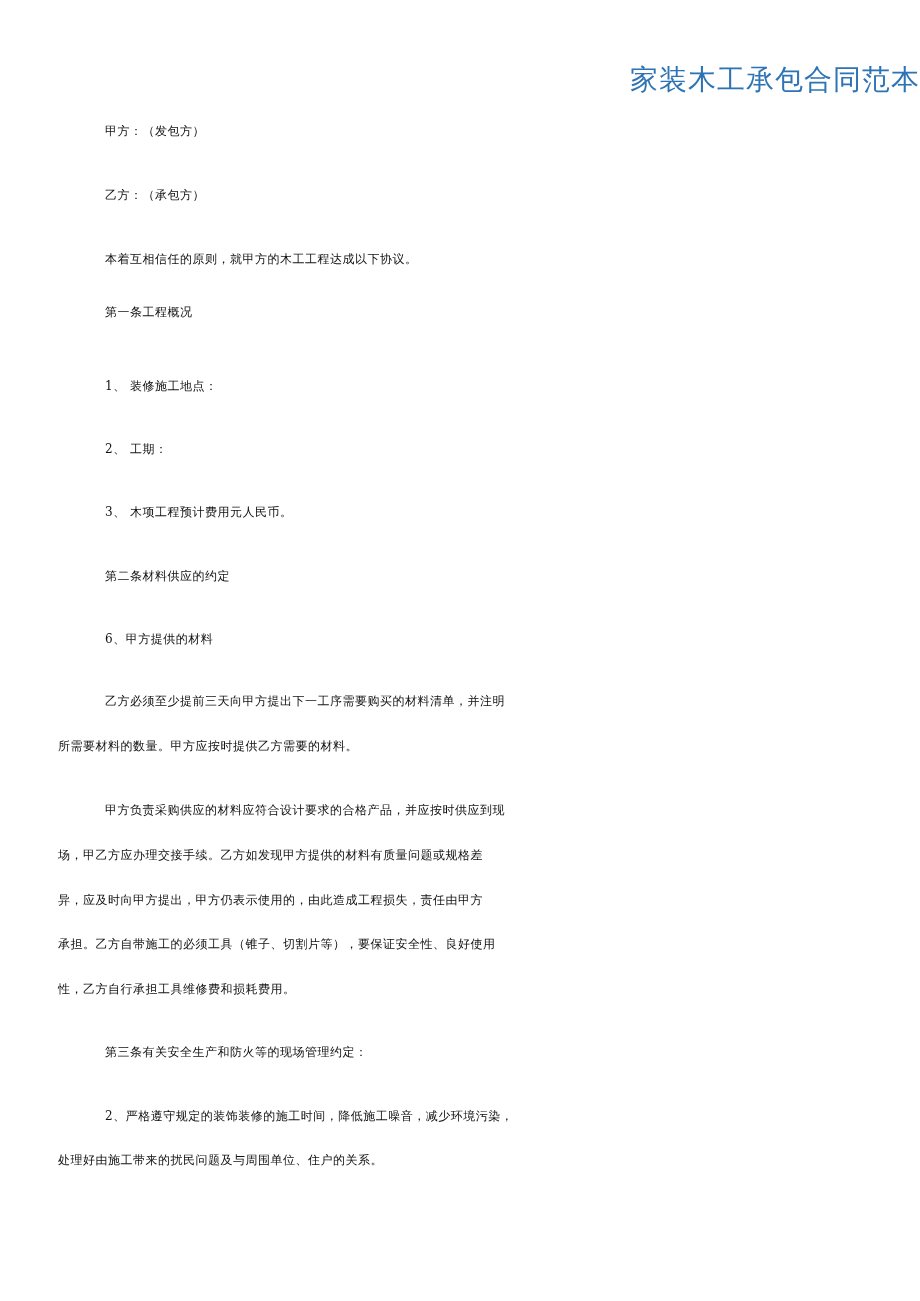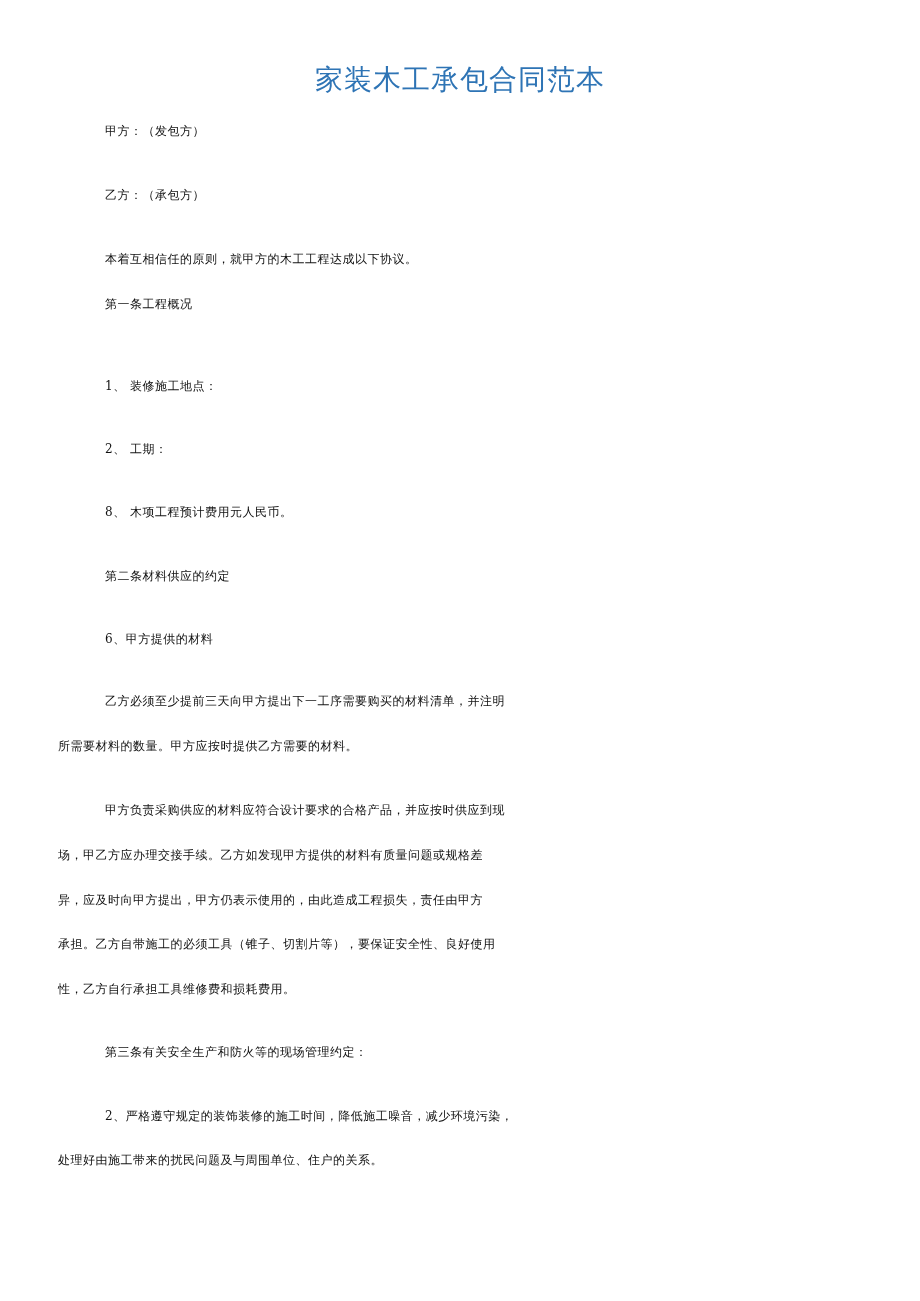--- a/index.html
+++ b/index.html
@@ -20,21 +20,21 @@
       left: 0; top: 0;
       width: 920px;
       height: 1301px;
       background: #ffffff;
     }
     .title {
       position: absolute;
       left: 0;
       top: 60px;
       width: 920px;
-      text-align: center;
+      text-align: right;
       font-size: 28px;
       line-height: 40px;
       color: #2e74b5;
       letter-spacing: 1px;
     }
     .line {
       position: absolute;
       font-size: 12px;
       line-height: 30px;
       white-space: nowrap;
@@ -46,24 +46,24 @@
   </style>
 </head>
 <body>
 
 <div class="page">
   <div class="title">家装木工承包合同范本</div>
 
   <div class="line indent" style="top:116px">甲方：（发包方）</div>
   <div class="line indent" style="top:180px">乙方：（承包方）</div>
   <div class="line indent" style="top:244px">本着互相信任的原则，就甲方的木工工程达成以下协议。</div>
-  <div class="line indent" style="top:289px">第一条工程概况</div>
+  <div class="line indent" style="top:297px">第一条工程概况</div>
   <div class="line indent" style="top:371px">1、 装修施工地点：</div>
   <div class="line indent" style="top:434px">2、 工期：</div>
-  <div class="line indent" style="top:497px">8、 木项工程预计费用元人民币。</div>
+  <div class="line indent" style="top:497px">3、 木项工程预计费用元人民币。</div>
   <div class="line indent" style="top:561px">第二条材料供应的约定</div>
   <div class="line indent" style="top:624px">6、甲方提供的材料</div>
   <div class="line indent" style="top:686px">乙方必须至少提前三天向甲方提出下一工序需要购买的材料清单，并注明</div>
   <div class="line flush" style="top:731px">所需要材料的数量。甲方应按时提供乙方需要的材料。</div>
   <div class="line indent" style="top:795px">甲方负责采购供应的材料应符合设计要求的合格产品，并应按时供应到现</div>
   <div class="line flush" style="top:840px">场，甲乙方应办理交接手续。乙方如发现甲方提供的材料有质量问题或规格差</div>
   <div class="line flush" style="top:929px">承担。乙方自带施工的必须工具（锥子、切割片等），要保证安全性、良好使用</div>
   <div class="line flush" style="top:885px">异，应及时向甲方提出，甲方仍表示使用的，由此造成工程损失，责任由甲方</div>
   <div class="line flush" style="top:974px">性，乙方自行承担工具维修费和损耗费用。</div>
   <div class="line indent" style="top:1037px">第三条有关安全生产和防火等的现场管理约定：</div>

